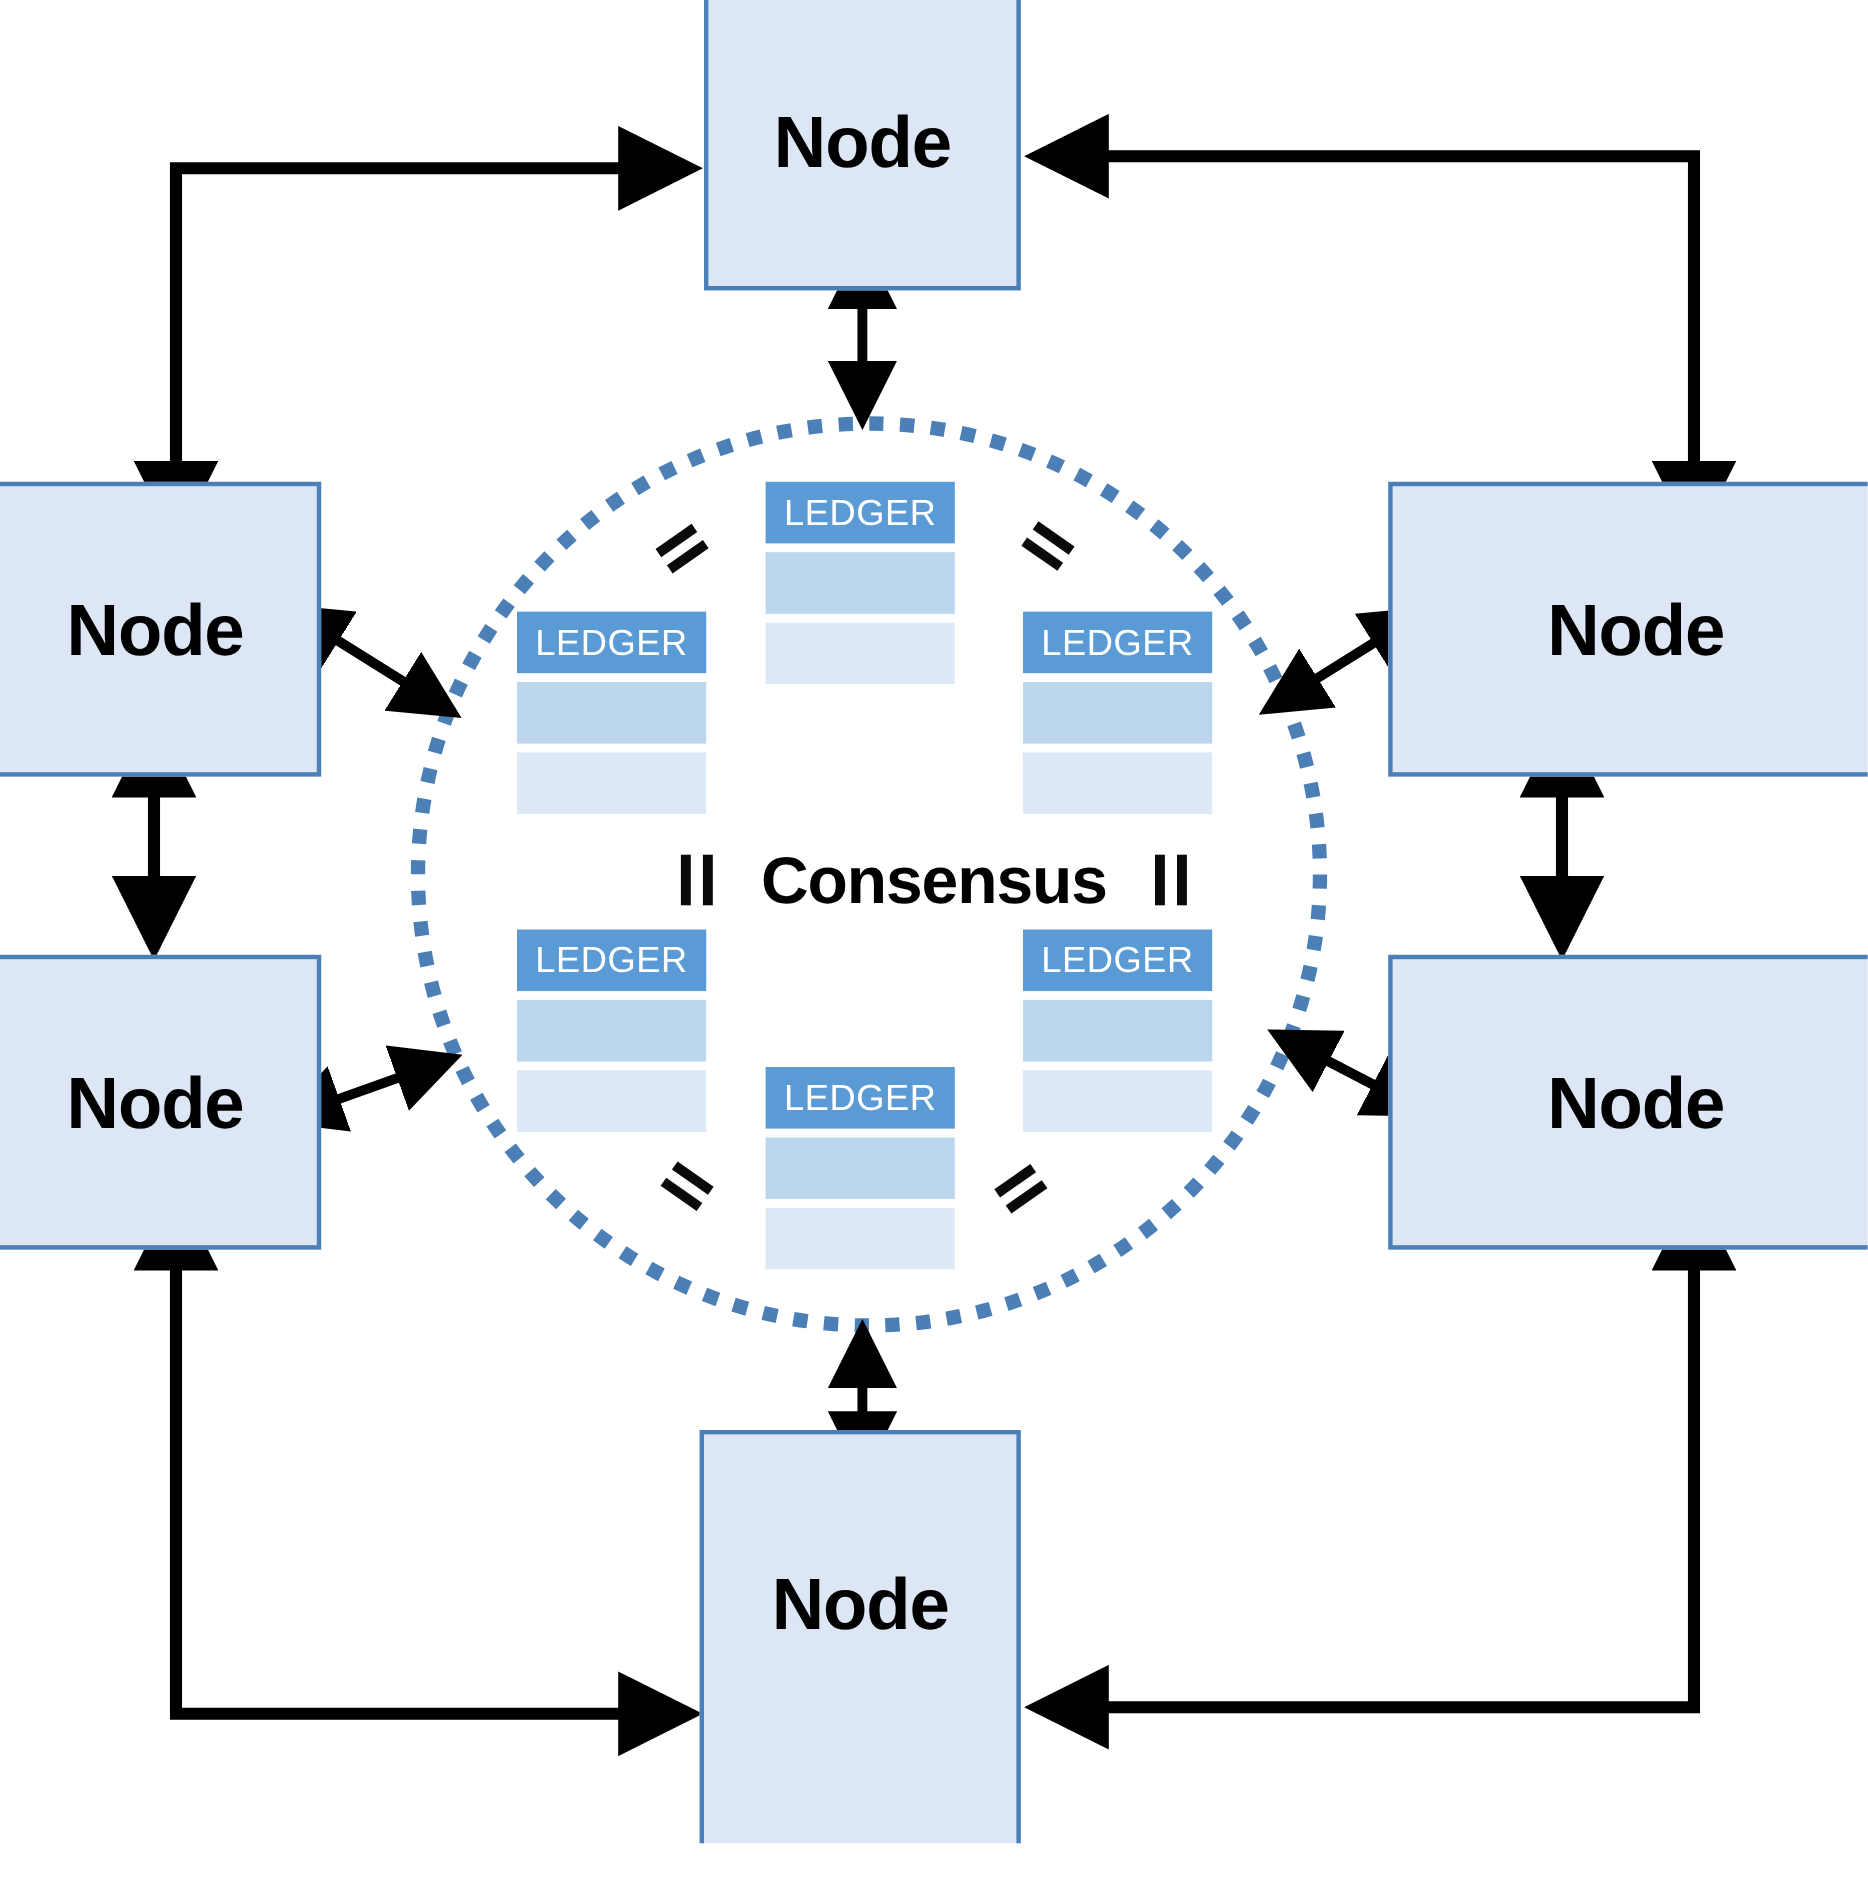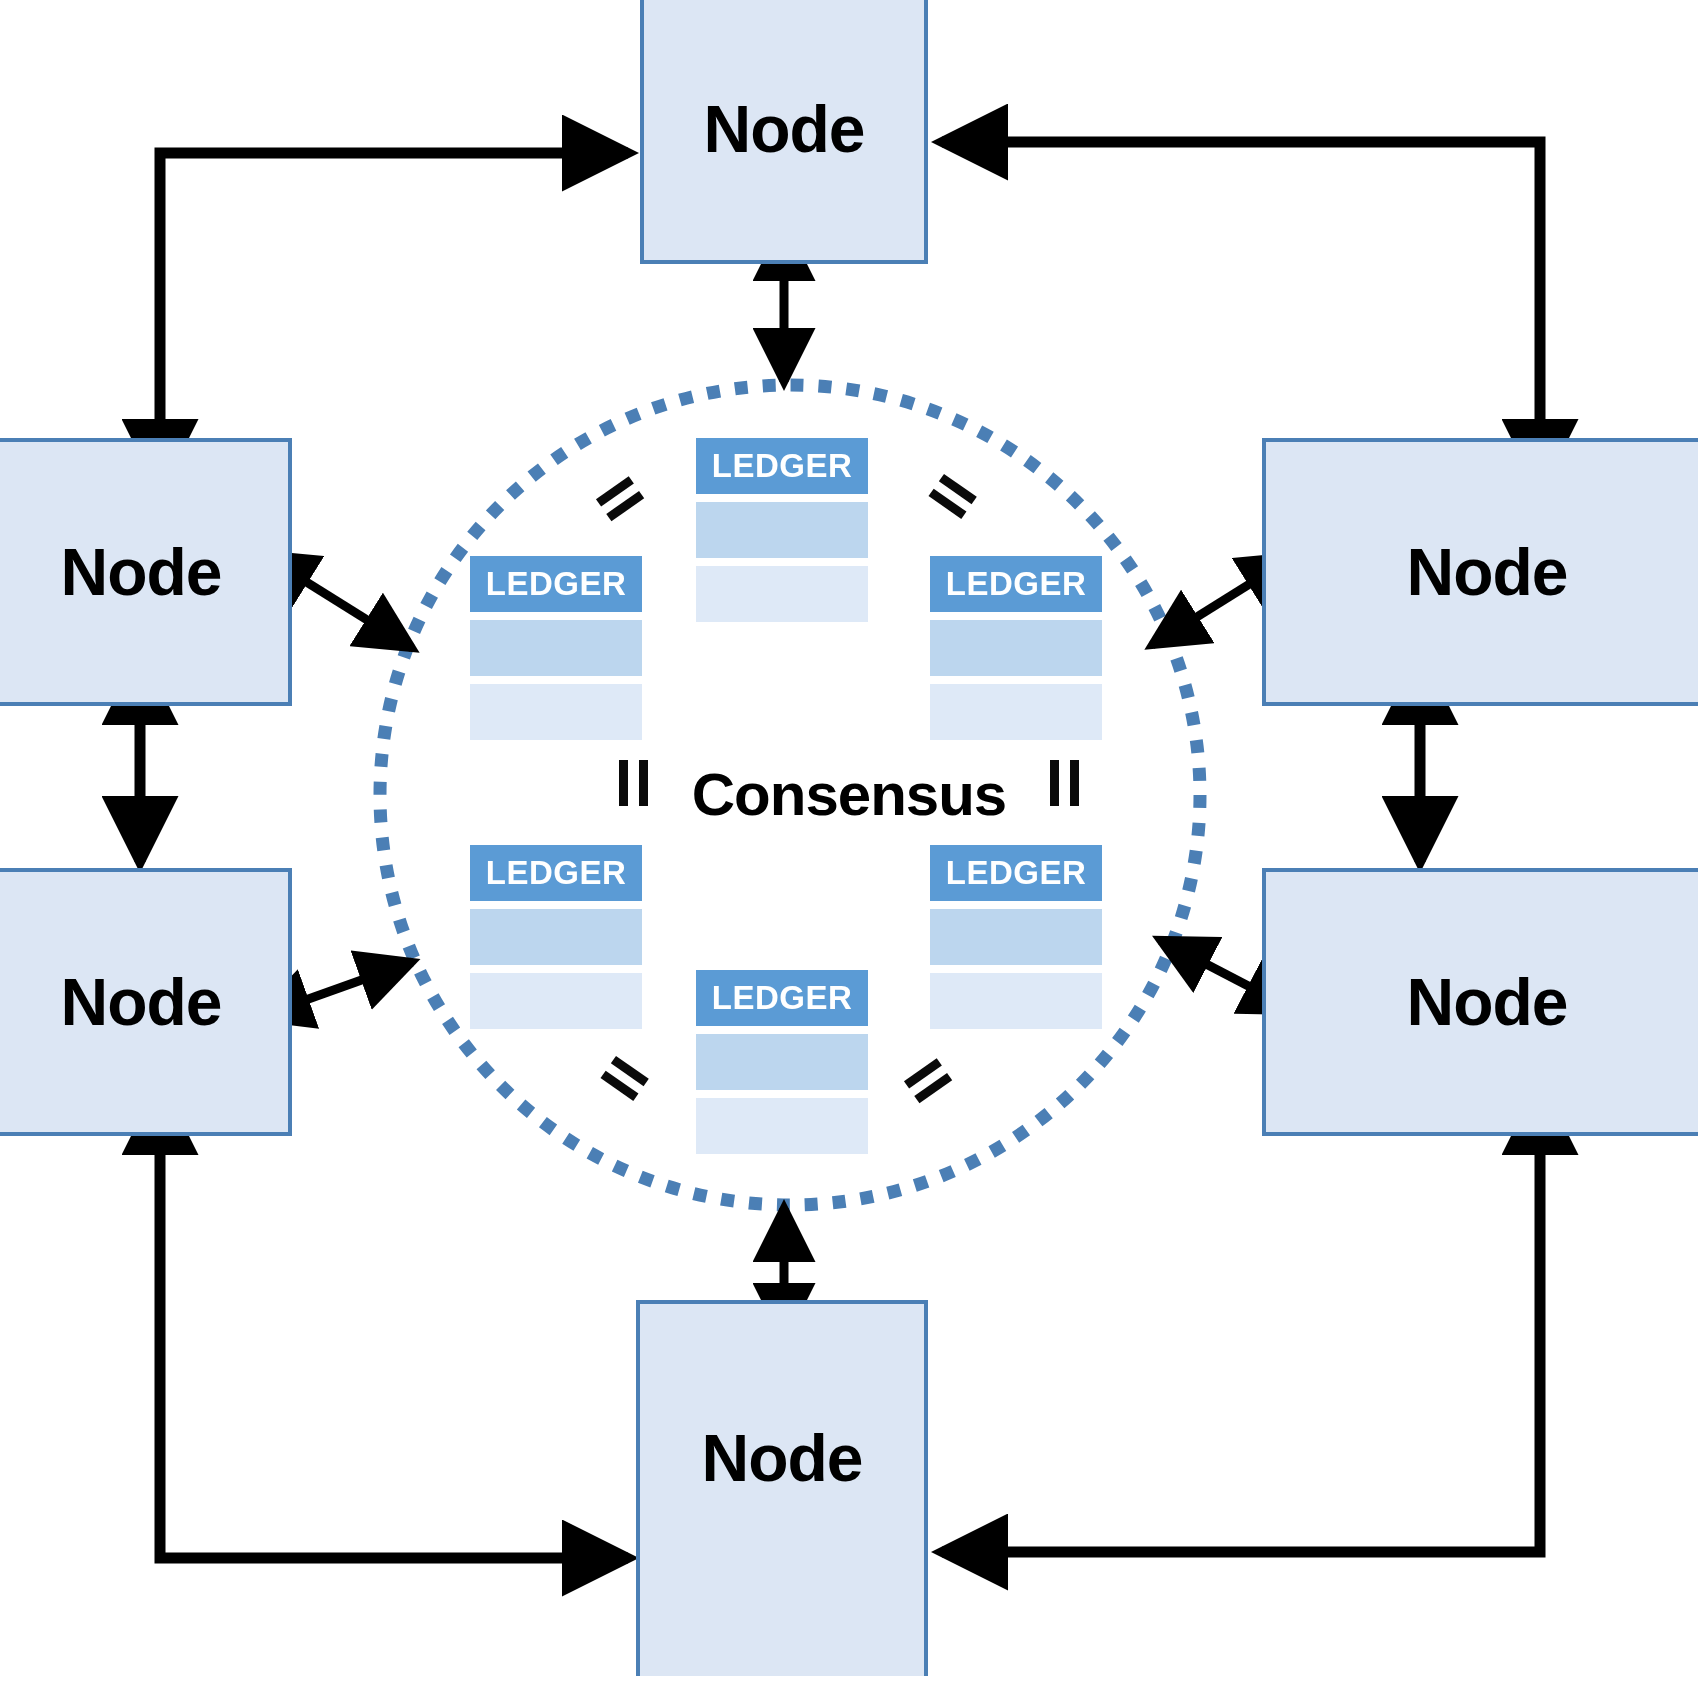--- a/index.html
+++ b/index.html
@@ -48,21 +48,20 @@
   .ledger-head {
     background: #5b9bd5;
     color: #ffffff;
     font-family: "Liberation Sans", sans-serif;
     font-size: 33px;
     line-height: 56px;
     height: 56px;
     text-align: center;
     letter-spacing: 0.5px;
     white-space: nowrap;
-    font-weight: bold;
   }
   .ledger-row {
     height: 56px;
     margin-top: 8px;
   }
   .ledger-row.r1 { background: #bcd6ee; }
   .ledger-row.r2 { background: #dee9f7; }
 
   .eq {
     position: absolute;
@@ -75,21 +74,21 @@
     background: #0a0a0a;
   }
 
   .consensus-wrap {
     position: absolute;
     left: 509px;
     top: 760px;
     width: 680px;
     height: 80px;
     display: flex;
-    align-items: flex-start;
+    align-items: center;
     justify-content: center;
   }
   .consensus-bar {
     width: 9px;
     height: 46px;
     background: #0a0a0a;
     display: inline-block;
   }
   .consensus-bar + .consensus-bar {
     margin-left: 11px;

